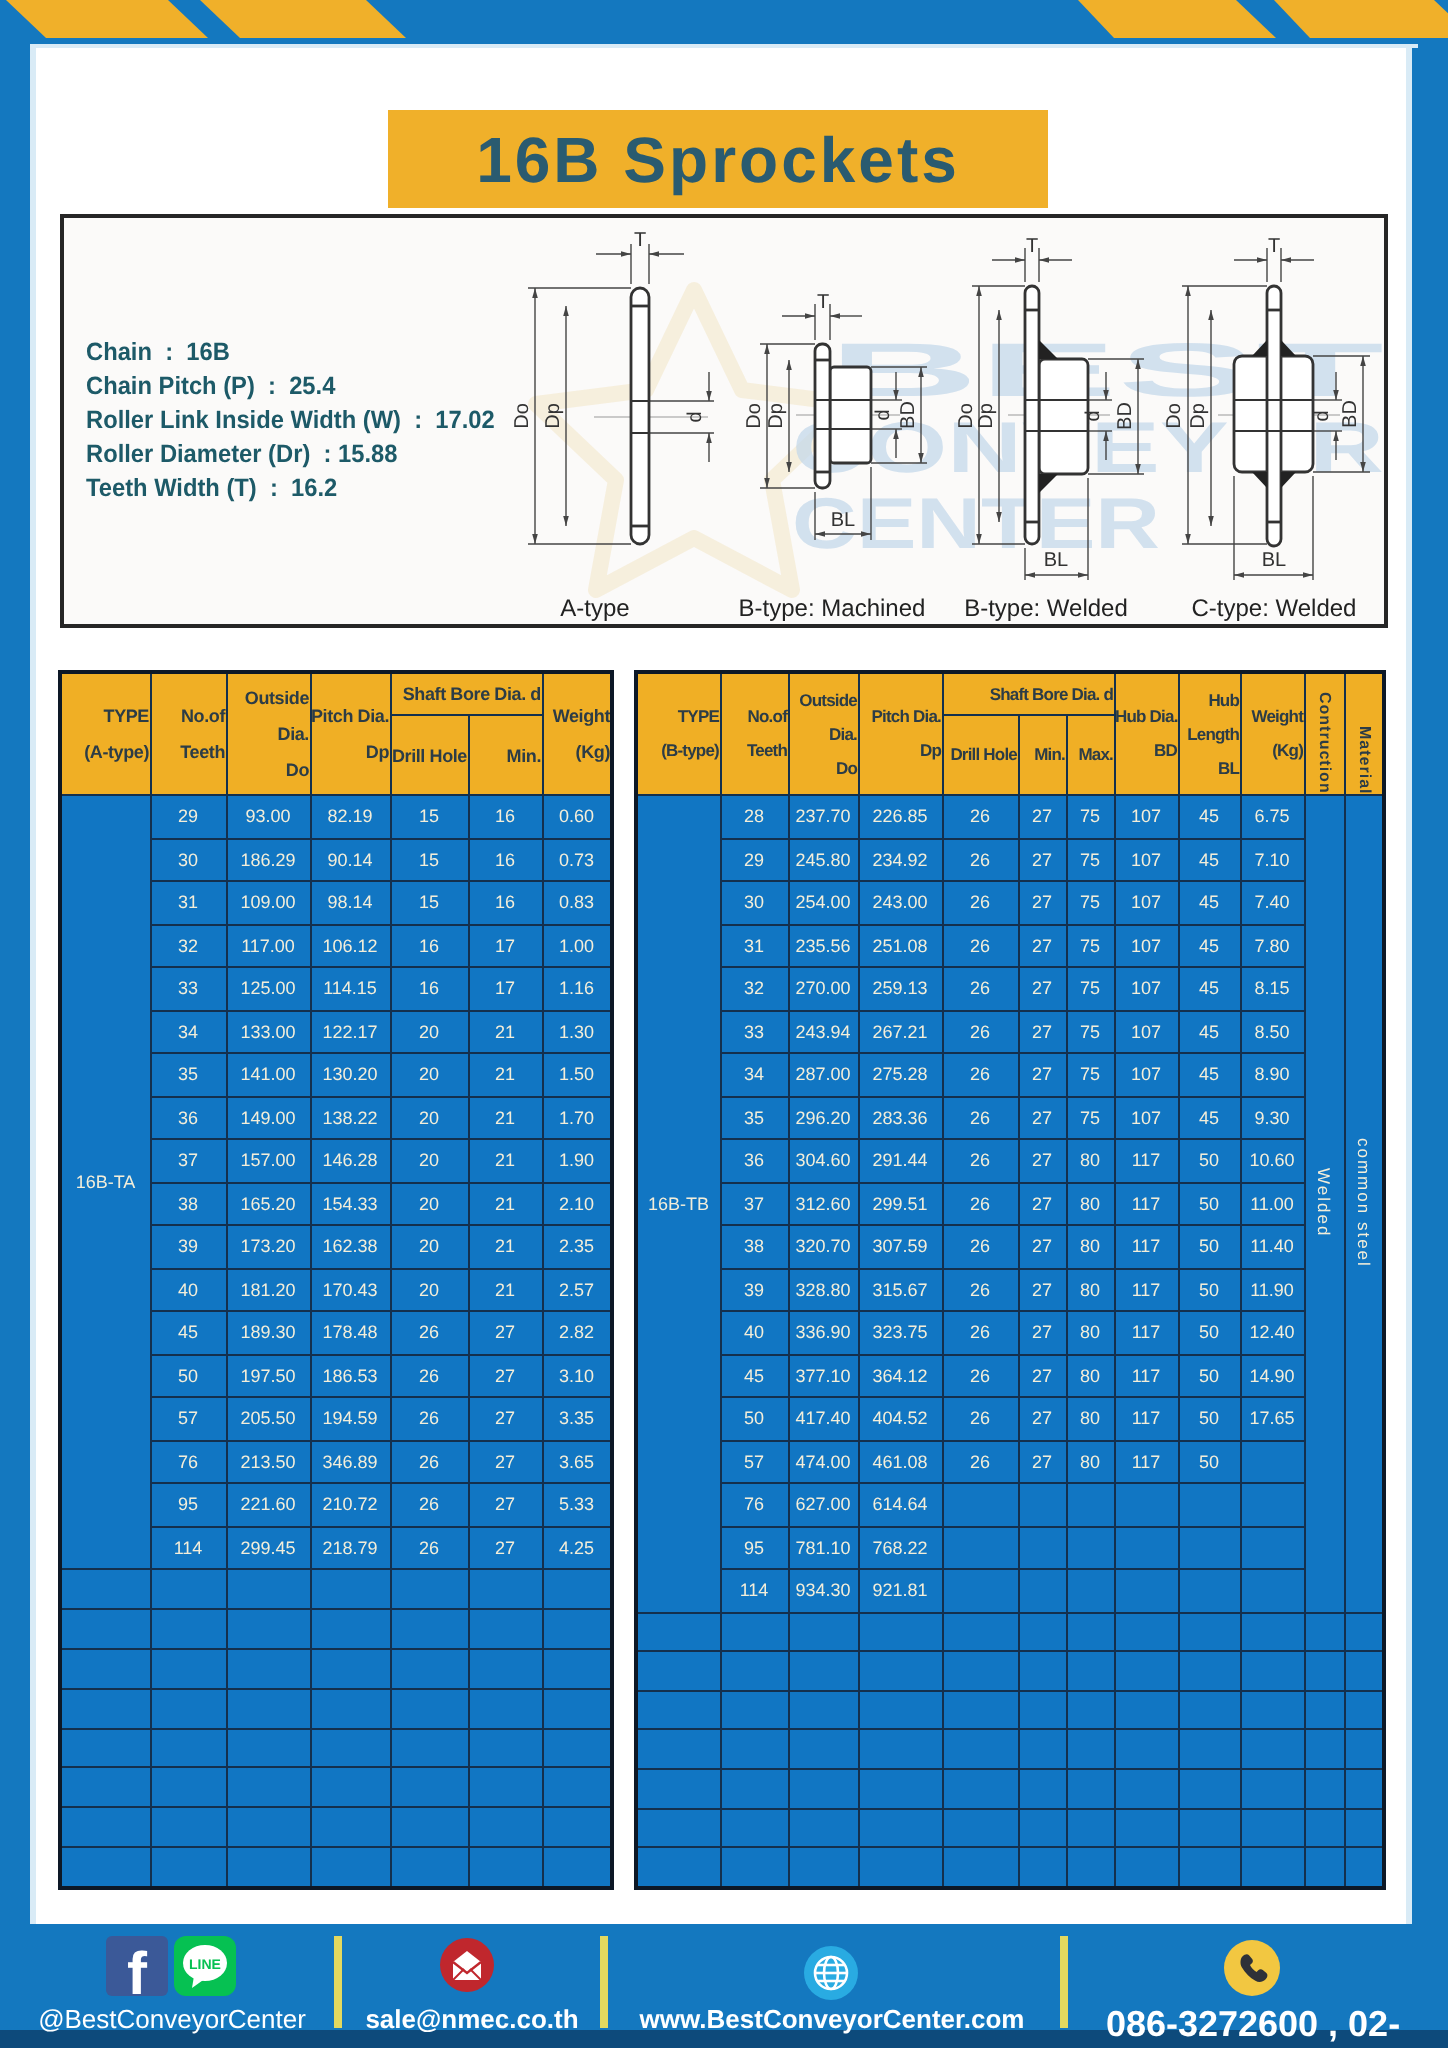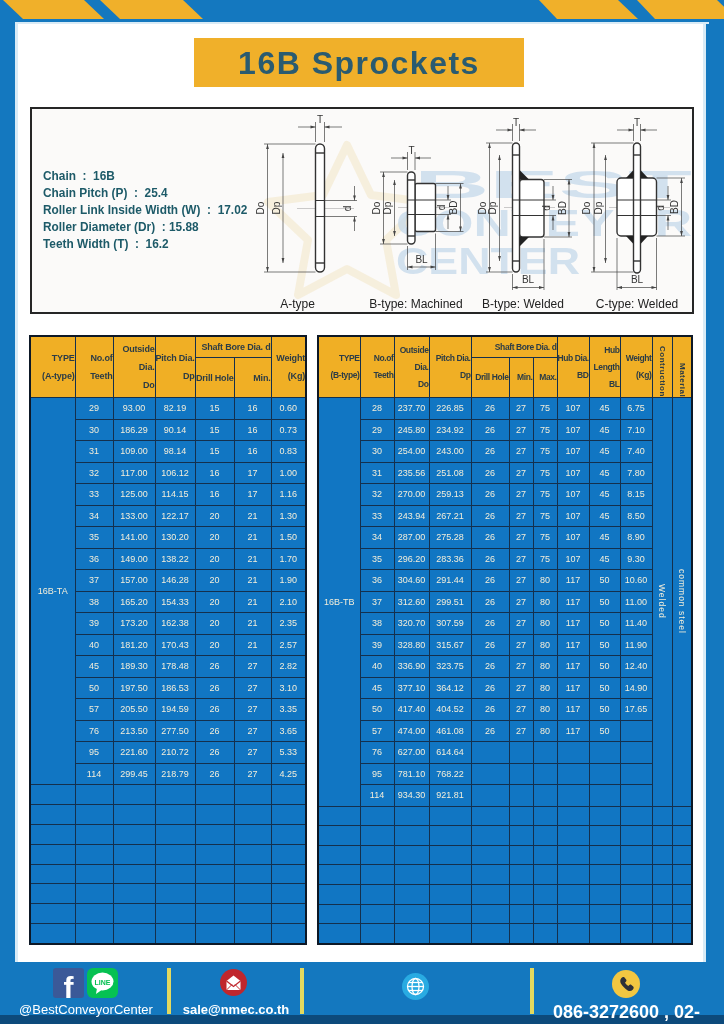--- a/index.html
+++ b/index.html
@@ -32,21 +32,21 @@
 <div class="abs" style="left:0;top:22px;width:15px;height:940px;background:#1478bf;"></div>
 
 <div class="abs" style="left:706px;top:22px;width:18px;height:940px;background:#1478bf;"></div>
 
 <div class="abs" style="left:15px;top:22px;width:3px;height:940px;background:#d9ebf6;"></div>
 
 <div class="abs" style="left:703px;top:22px;width:3px;height:940px;background:#d9ebf6;"></div>
 
 <div class="abs" style="left:15px;top:22px;width:694px;height:2px;background:#d9ebf6;"></div>
 
-<div class="abs" style="left:194px;top:38px;width:330px;height:49px;background:#f0b02a;
+<div class="abs" style="left:194px;top:55px;width:330px;height:49px;background:#f0b02a;
      color:#2a5b70;font-weight:bold;font-size:32px;text-align:center;line-height:50px;letter-spacing:1.5px;">16B Sprockets</div>
 
 <div class="abs" style="left:30px;top:107px;width:660px;height:203px;background:#fbfaf9;border:2px solid #262626;">
 <svg width="660" height="203" viewBox="30 107 660 203" style="display:block">
 
   <g opacity="0.4" fill="none" stroke="#f0dfb5" stroke-width="8" stroke-linejoin="round">
     <path d="M345 143 L369 193 L424 200 L384 238 L394 293 L345 267 L296 293 L306 238 L266 200 L321 193 Z"></path>
   </g>
 
   <g fill="#c2d7ea" font-weight="bold" opacity="0.7">
@@ -422,21 +422,21 @@
           <td>57</td>
           <td>205.50</td>
           <td>194.59</td>
           <td>26</td>
           <td>27</td>
           <td>3.35</td>
         </tr>
     <tr>
           <td>76</td>
           <td>213.50</td>
-          <td>277.50</td>
+          <td>346.89</td>
           <td>26</td>
           <td>27</td>
           <td>3.65</td>
         </tr>
     <tr>
           <td>95</td>
           <td>221.60</td>
           <td>210.72</td>
           <td>26</td>
           <td>27</td>
@@ -912,20 +912,21 @@
   <div class="abs" style="left:402px;top:11px;width:27px;height:27px;background:#29abe2;border-radius:50%;">
     <svg width="27" height="27" fill="none" stroke="#fff" stroke-width="1.3">
       <circle cx="13.5" cy="13.5" r="8"></circle>
       <ellipse cx="13.5" cy="13.5" rx="3.5" ry="8"></ellipse>
       <line x1="5.5" y1="13.5" x2="21.5" y2="13.5"></line>
       <line x1="6.5" y1="9.5" x2="20.5" y2="9.5"></line>
       <line x1="6.5" y1="17.5" x2="20.5" y2="17.5"></line>
     </svg>
   </div>
 
+  <div class="abs" style="left:306px;top:40px;width:220px;text-align:center;color:#fff;font-weight:bold;font-size:13px;">www.BestConveyorCenter.com</div>
 
   <div class="abs" style="left:612px;top:8px;width:28px;height:28px;background:#f2c741;border-radius:50%;">
     <svg width="28" height="28">
       <path d="M9.2 8.2 c1.2-1.2 2.6-1.4 3.3-0.6 l1.6 1.9 c0.6 0.7 0.4 1.7-0.4 2.4 l-0.7 0.6 c0.5 1.2 2.1 2.9 3.3 3.5 l0.7-0.7 c0.7-0.8 1.7-0.9 2.4-0.3 l1.8 1.5 c0.8 0.7 0.7 2.1-0.5 3.3 c-1.3 1.3-3.4 1.6-5 0.6 c-2.7-1.6-5.2-4-6.8-6.8 c-0.9-1.6-0.9-4.1 0.3-5.4 Z" fill="#2e3138"></path>
     </svg>
   </div>
 
   <div class="abs" style="left:534px;top:40px;width:185px;text-align:center;color:#fff;font-weight:bold;font-size:18px;">086-3272600 , 02-0017766</div>
 </div>
 

